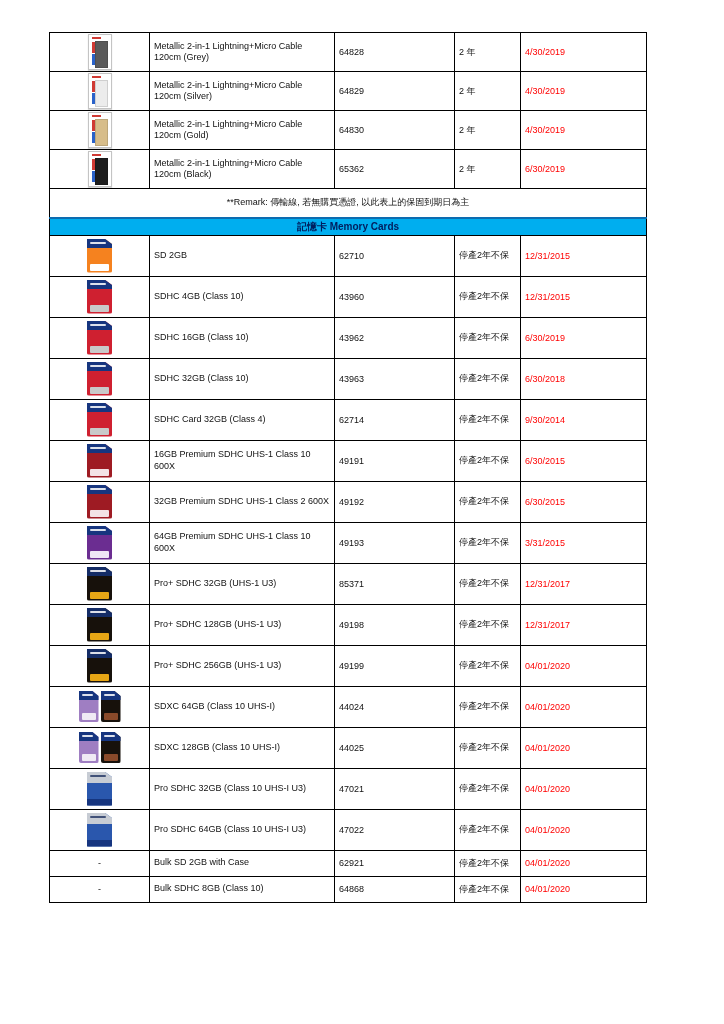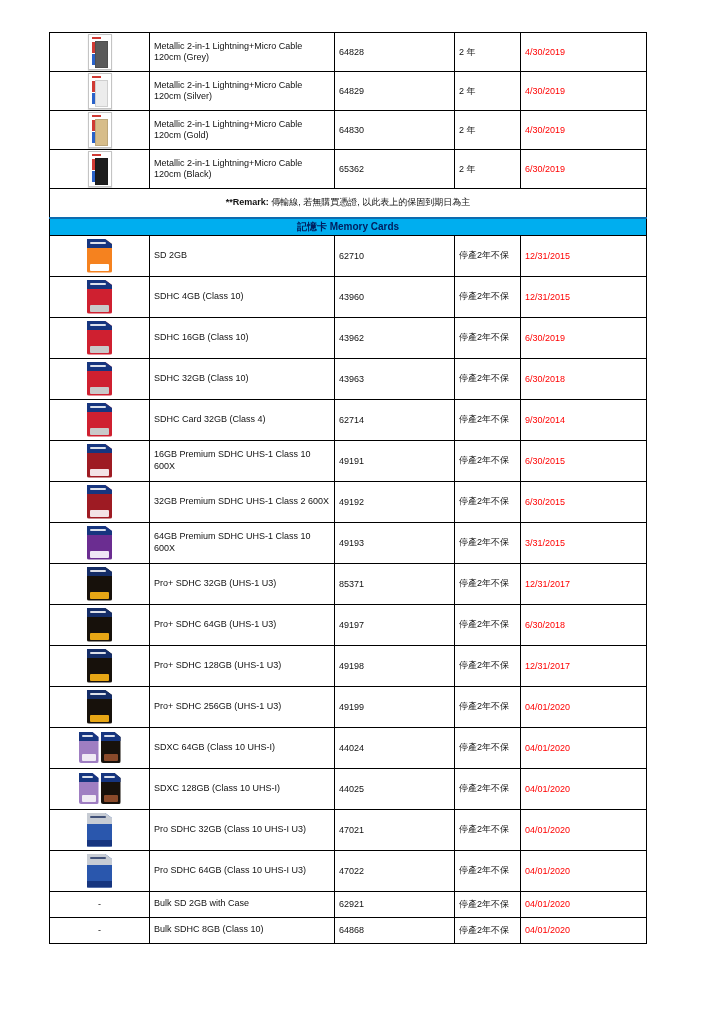--- a/index.html
+++ b/index.html
@@ -9,21 +9,21 @@
   td{border:1px solid var(--tbl-border,#000);font-size:9px;color:#111;padding:1px 4px;vertical-align:middle;overflow:hidden}
   .r-cable{height:39px}
   .r-mem{height:41px}
   .r-bulk{height:26px}
   .r-remark{height:29px}
   .r-header{height:15px}
   .c-img{text-align:center;padding:1px}
   .c-name{line-height:1.25}
   .c-date{color:var(--date-red,#f00);font-weight:normal}
   .c-remark{text-align:center}
-  .remark-label{font-weight:bold}
+  .remark-label{font-weight:normal}
   .c-header{background:var(--header-bg,#00aeef);color:var(--header-text,#002060);text-align:center;font-weight:bold;font-size:10px;border-top:2px solid #0c6cb0}
   .dash{display:inline-block;font-size:9px}
 
   .sdcard{position:relative;width:25px;height:34px;margin:0 auto;clip-path:polygon(0 0,70% 0,100% 16%,100% 100%,0 100%);border-radius:2px}
   .sdcard.mini{width:20px;height:31px;margin:0}
   .sd-top{position:absolute;top:0;left:0;right:0;height:9px}
   .sd-top::after{content:"";position:absolute;top:3px;left:3px;right:6px;height:2px;background:rgba(255,255,255,.85);border-radius:1px}
   .sd-label{position:absolute;bottom:2px;left:3px;right:3px;height:7px;border-radius:1px}
   .sdcard.bluepro .sd-top{height:11px}
   .sdcard.bluepro .sd-top::after{background:rgba(20,40,90,.75)}
@@ -219,32 +219,20 @@
           <td class="c-warranty">停產2年不保</td>
           <td class="c-date">12/31/2017</td>
         </tr>
         <tr class="r-mem">
           <td class="c-img">
             <div class="sdcard" style="background: rgb(23, 17, 11);">
               <div class="sd-top" style="background: rgb(20, 44, 102);"></div>
               <div class="sd-label" style="background: rgb(231, 166, 21);"></div>
             </div>
           </td>
-          <td class="c-name">Pro+ SDHC 64GB (UHS-1 U3)</td>
-          <td class="c-code">49197</td>
-          <td class="c-warranty">停產2年不保</td>
-          <td class="c-date">6/30/2018</td>
-        </tr>
-        <tr class="r-mem">
-          <td class="c-img">
-            <div class="sdcard" style="background: rgb(23, 17, 11);">
-              <div class="sd-top" style="background: rgb(20, 44, 102);"></div>
-              <div class="sd-label" style="background: rgb(231, 166, 21);"></div>
-            </div>
-          </td>
           <td class="c-name">Pro+ SDHC 128GB (UHS-1 U3)</td>
           <td class="c-code">49198</td>
           <td class="c-warranty">停產2年不保</td>
           <td class="c-date">12/31/2017</td>
         </tr>
         <tr class="r-mem">
           <td class="c-img">
             <div class="sdcard" style="background: rgb(23, 17, 11);">
               <div class="sd-top" style="background: rgb(20, 44, 102);"></div>
               <div class="sd-label" style="background: rgb(231, 166, 21);"></div>

